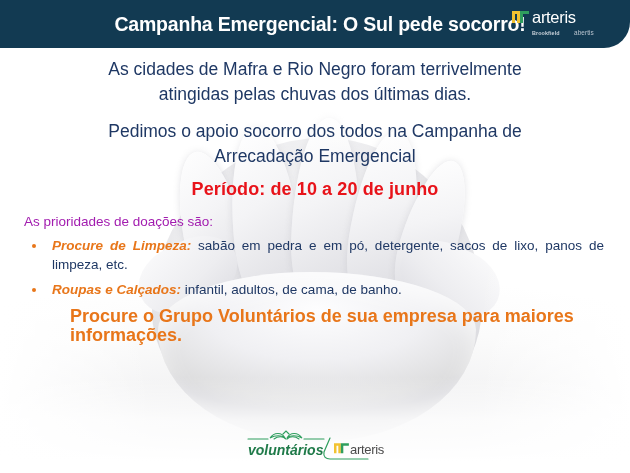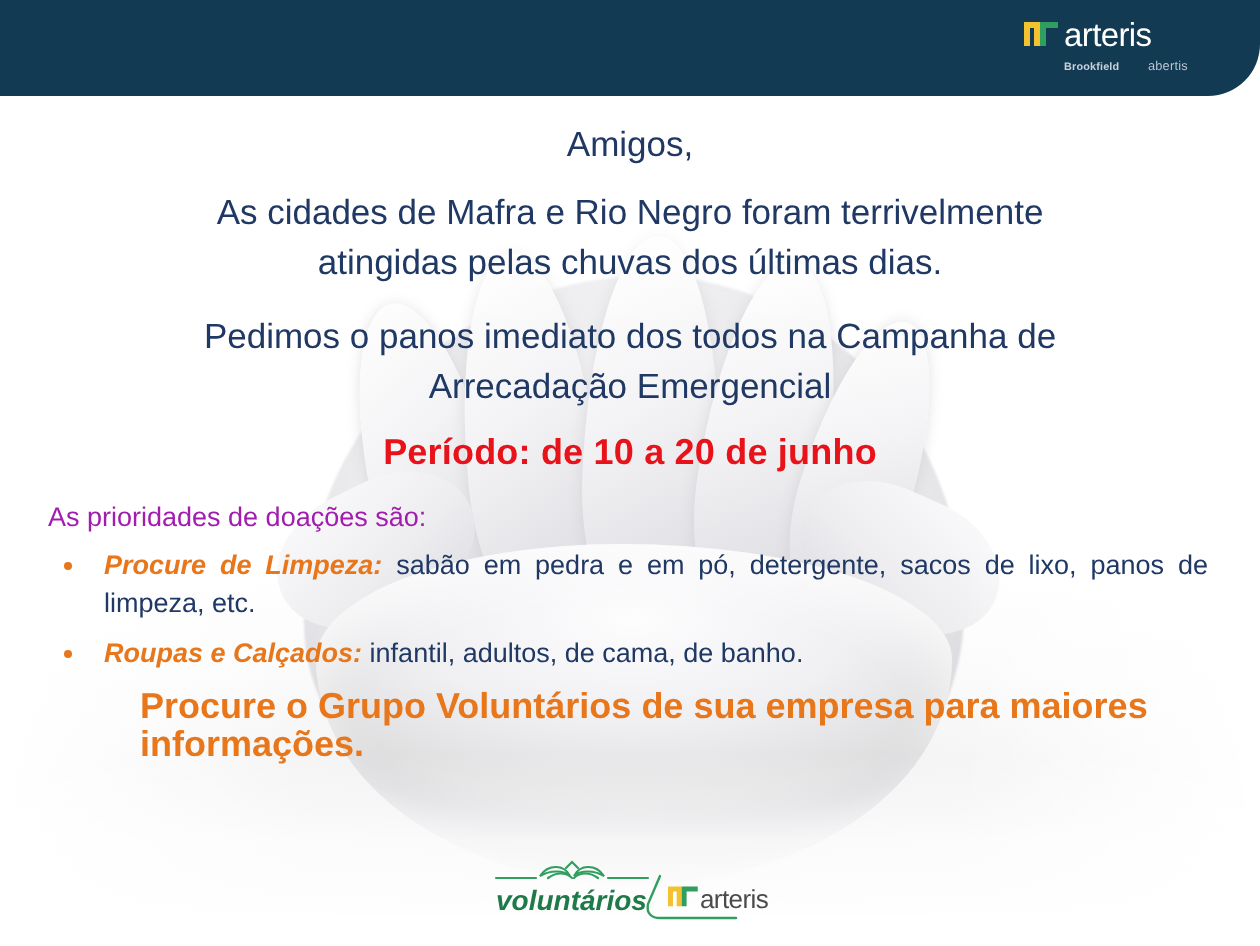--- a/index.html
+++ b/index.html
@@ -218,41 +218,41 @@
     <div class="finger f5"></div>
     <div class="thumbL"></div>
     <div class="thumbR"></div>
     <div class="cup"></div>
     <div class="fade-top"></div>
     <div class="fade-sides"></div>
     <div class="fade-bottom"></div>
   </div>
 
   <div class="banner">
+    <div class="banner-title">Campanha Emergencial: O Sul pede socorro!</div>
 
     <div class="brand-header">
       <svg width="104" height="34" viewBox="0 0 104 34" xmlns="http://www.w3.org/2000/svg">
         <g>
           <path d="M2 16 L2 4 L10 4 L10 16 L7 16 L7 7 L5 7 L5 16 Z" fill="#f2c230"></path>
           <path d="M10 16 L10 4 L19 4 L19 7 L13 7 L13 16 Z" fill="#2f9e5e"></path>
         </g>
         <text x="22" y="16" font-family="'Liberation Sans', sans-serif" font-size="16.5" fill="#ffffff" letter-spacing="-0.3">arteris</text>
         <text x="22" y="28" font-family="'Liberation Sans', sans-serif" font-size="5.4" font-weight="bold" fill="#c9d2da" letter-spacing="0.1">Brookfield</text>
         <text x="64" y="28" font-family="'Liberation Sans', sans-serif" font-size="6.4" fill="#b9c4cf" letter-spacing="0.1">abertis</text>
       </svg>
     </div>
   </div>
 
   <div class="content">
 
     <div class="intro">
-      <div class="l-amigos">Amigos,</div>
       <div class="l-2">As cidades de Mafra e Rio Negro foram terrivelmente</div>
       <div>atingidas pelas chuvas dos últimas dias.</div>
-      <div class="l-3">Pedimos o panos imediato dos todos na Campanha de</div>
+      <div class="l-3">Pedimos o apoio socorro dos todos na Campanha de</div>
       <div>Arrecadação Emergencial</div>
     </div>
 
     <div class="periodo">Período: de 10 a 20 de junho</div>
 
     <div class="list-wrap">
       <div class="list-lead">As prioridades de doações são:</div>
 
       <ul class="donations">
         <li>

